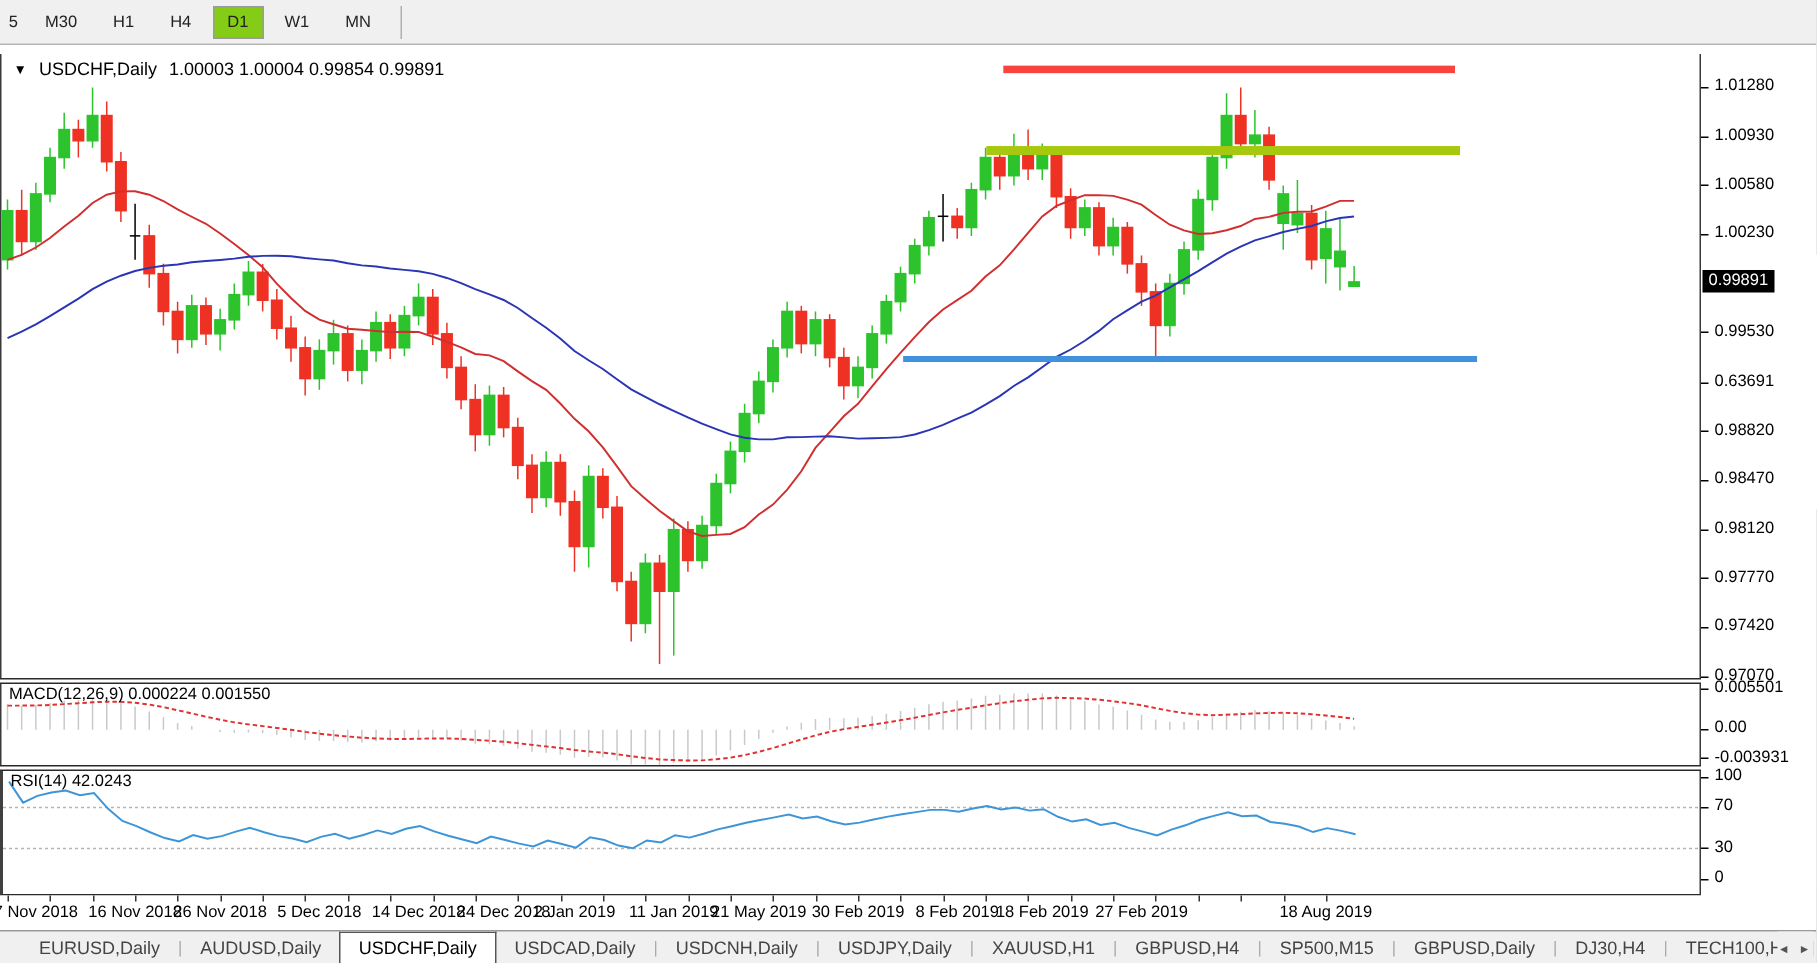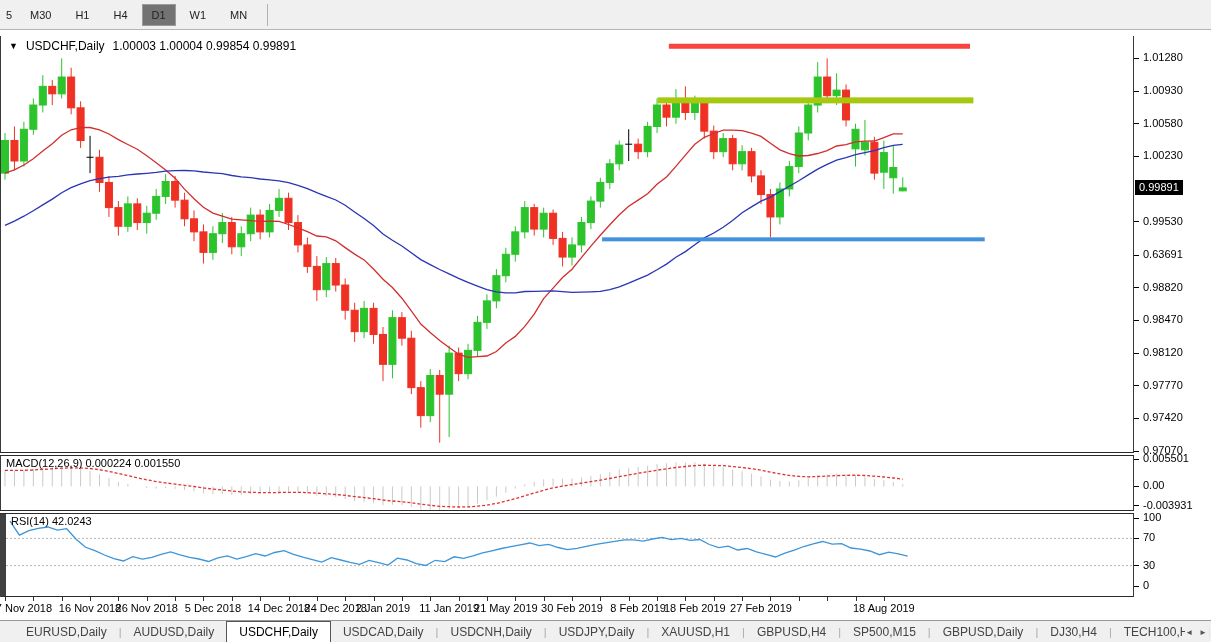--- a/index.html
+++ b/index.html
@@ -2,29 +2,29 @@
 <html><head>
 <meta charset="utf-8">
 <style>
   html,body{margin:0;padding:0;background:#d4d0c8;}
   *{box-sizing:border-box;}
   .app{position:relative;width:1211px;height:642px;background:#fff;font-family:"Liberation Sans",sans-serif;overflow:hidden;}
   
   .toolbar{position:absolute;left:0;top:0;width:1211px;height:30px;background:#f0f0f0;border-bottom:1px solid #b5b5b5;display:flex;align-items:center;padding-left:0;}
   .tf-btn{height:22px;padding:0 9px;margin:0 2px;display:flex;align-items:center;justify-content:center;font-size:11px;color:#222;border:1px solid transparent;background:transparent;cursor:default;}
   .tf-btn.cut{width:14px;padding:0 3px 0 0;overflow:hidden;justify-content:flex-end;}
-  .tf-btn.active{background:#737373;border:1px solid #9a9a9a;}
+  .tf-btn.active{background:#84cc16;border:1px solid #9a9a9a;}
   .tb-sep{width:1px;height:22px;background:#b0b0b0;margin-left:8px;}
   
   .chart-window{position:absolute;left:0;top:30px;width:1211px;height:590px;background:#fff;}
   .plot-col{position:absolute;left:0;top:6px;width:1134px;}
   .main-plot{position:relative;width:1134px;height:416px;border-left:1px solid #3a3a3a;border-right:1px solid #3a3a3a;background:#fff;}
   .splitter{width:1134px;height:4px;background:#fff;border-top:1px solid #2a2a2a;border-bottom:1px solid #2a2a2a;cursor:row-resize;}
   .macd-plot{position:relative;width:1134px;height:54px;border-left:1px solid #3a3a3a;border-right:1px solid #3a3a3a;background:#fff;}
-  .rsi-plot{position:relative;width:1134px;height:83px;border-left:6px solid #404040;border-right:1px solid #3a3a3a;border-bottom:1px solid #2a2a2a;background:#fff;}
+  .rsi-plot{position:relative;width:1134px;height:83px;border-left:2px solid #404040;border-right:1px solid #3a3a3a;border-bottom:1px solid #2a2a2a;background:#fff;}
   .chart-title{position:absolute;left:8px;top:3px;font-size:12px;color:#000;display:flex;gap:8px;align-items:center;z-index:5;}
   .menu-arrow{font-size:9px;color:#000;}
   .panel-label{position:absolute;left:5px;top:1px;font-size:11px;color:#000;z-index:5;white-space:nowrap;}
   svg{display:block;}
   
   .axis-col{position:absolute;left:1134px;top:0;width:77px;height:562px;background:#fff;}
   .axis-label{position:absolute;left:9px;font-size:11px;color:#000;white-space:nowrap;}
   .axis-dash{position:absolute;left:0;width:5px;height:1px;background:#000;}
   .price-box{position:absolute;left:1px;height:15px;background:#000;color:#fff;font-size:11px;line-height:15px;padding:0 4px;font-family:"Liberation Sans",sans-serif;text-align:center;}
   

